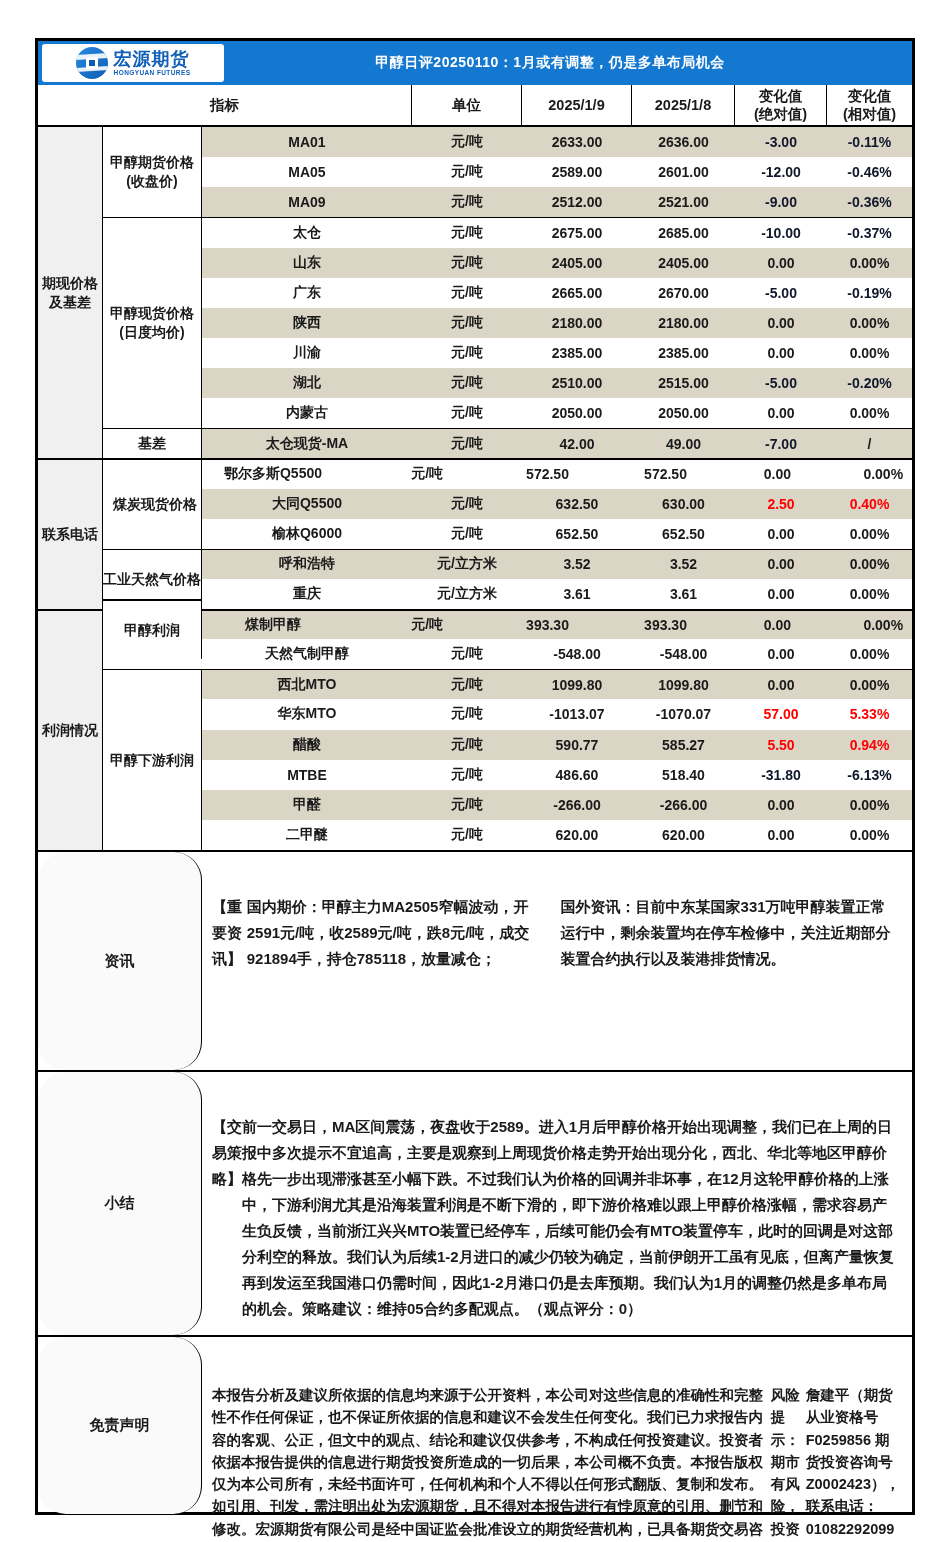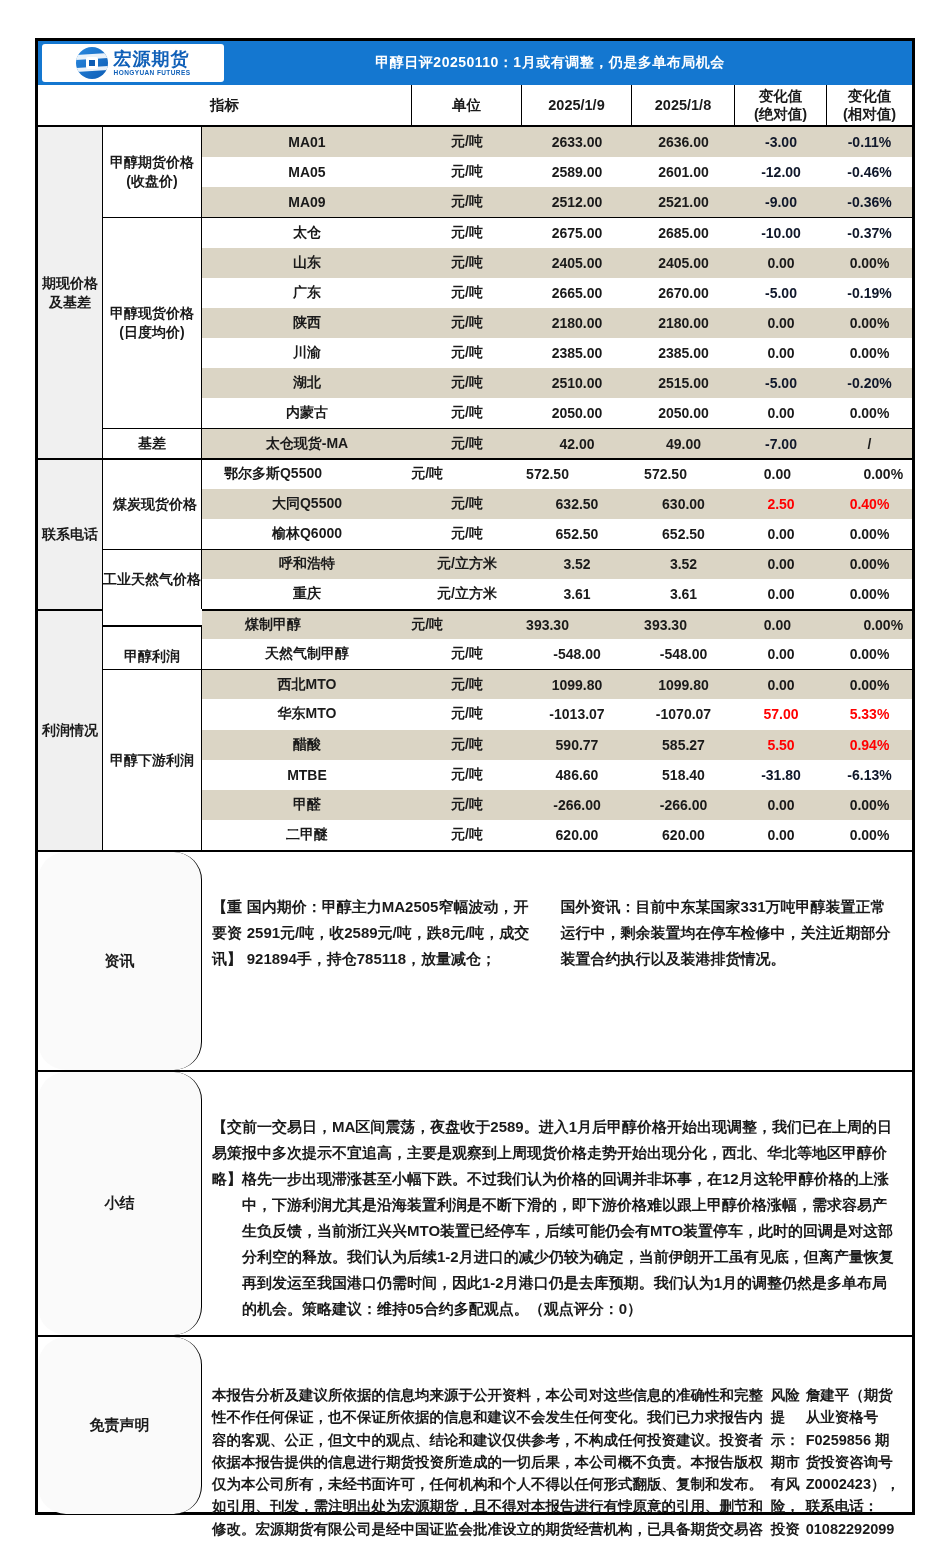--- a/index.html
+++ b/index.html
@@ -97,21 +97,21 @@
       <div class="gcell bt2" style="top:331.4px;height:150.6px;">联系电话</div>
       <div class="gcell bt2" style="top:482px;height:241px;">利润情况</div>
 
       <div class="scell" style="top:0;height:90.4px;">甲醇期货价格
 (收盘价)</div>
       <div class="scell bt1" style="top:90.4px;height:210.9px;">甲醇现货价格
 (日度均价)</div>
       <div class="scell bt1" style="top:301.3px;height:30.1px;">基差</div>
       <div class="scell bt2" style="top:331.4px;height:90.4px;padding-left:6px;">煤炭现货价格</div>
       <div class="scell bt1" style="top:421.8px;height:60.3px;">工业天然气价格</div>
-      <div class="scell bt2" style="top:498px;height:60.3px;">甲醇利润</div>
+      <div class="scell bt2" style="top:472px;height:60.3px;">甲醇利润</div>
       <div class="scell bt1" style="top:542.3px;height:180.8px;">甲醇下游利润</div>
 
       <div class="rows">
         <div class="drow">
             <div class="ci">MA01</div>
             <div class="cu">元/吨</div>
             <div class="cv1">2633.00</div>
             <div class="cv2">2636.00</div>
             <div class="cc dn">-3.00</div>
             <div class="cp dn">-0.11%</div>

